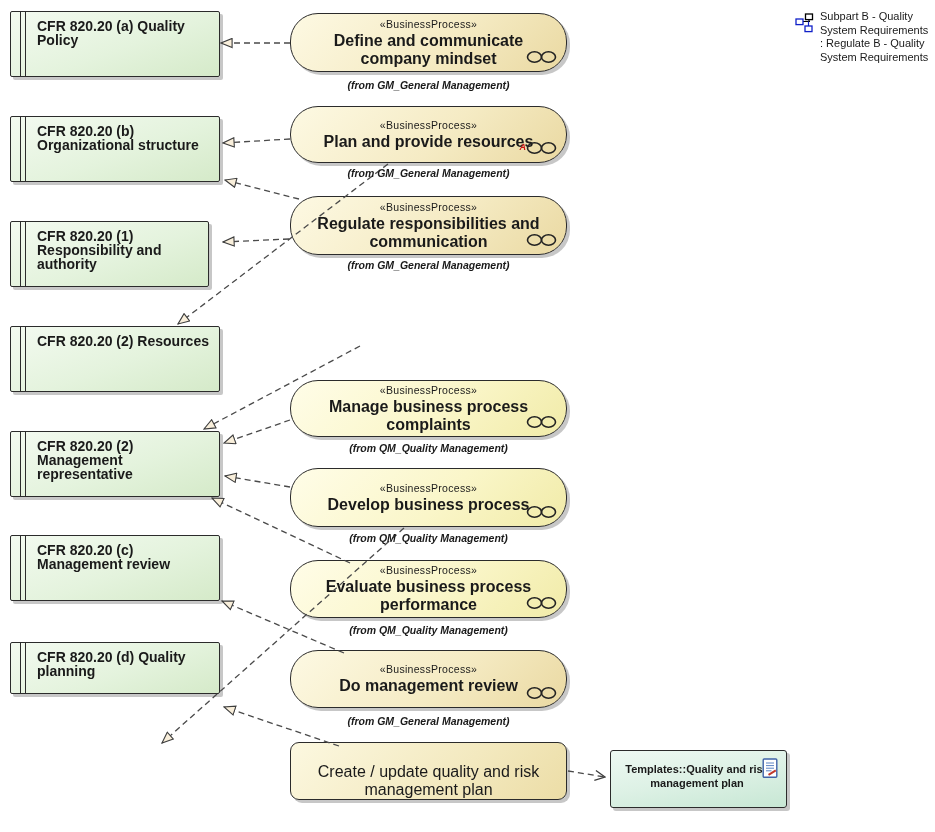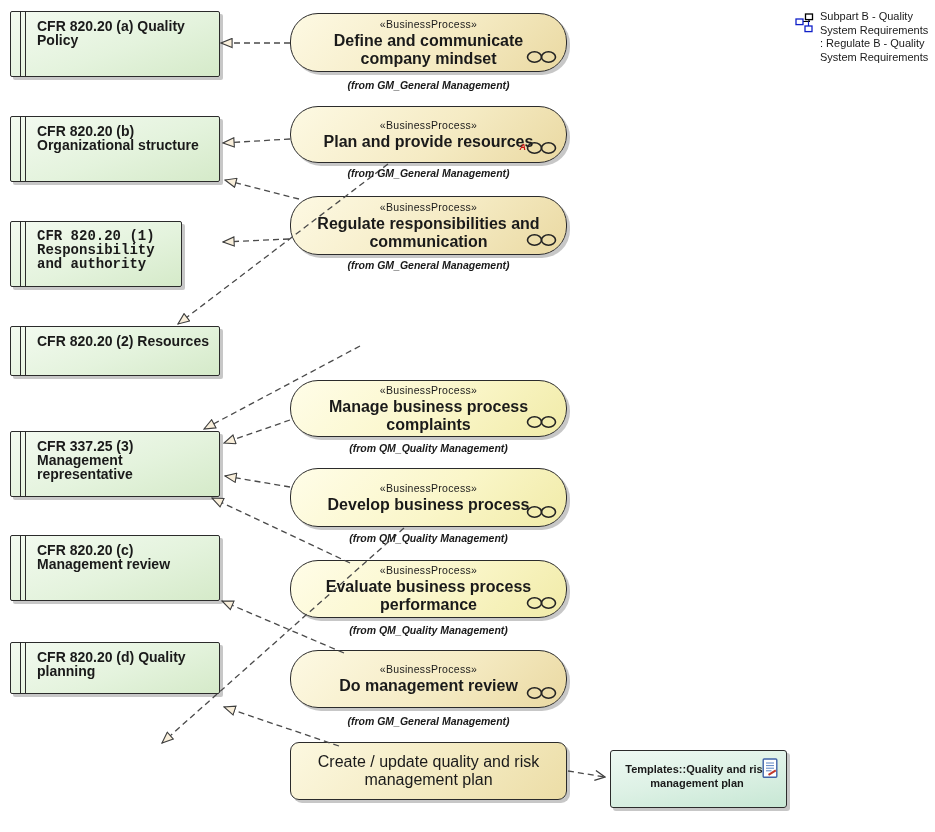--- a/index.html
+++ b/index.html
@@ -44,31 +44,31 @@
 <div id="canvas">
 
   <div class="node req z1" style="left:10px;top:11px;width:210px;height:66px;">
     <div class="dbl"></div>
     <span>CFR 820.20 (a) Quality Policy</span>
   </div>
   <div class="node req z1" style="left:10px;top:116px;width:210px;height:66px;">
     <div class="dbl"></div>
     <span>CFR 820.20 (b) Organizational structure</span>
   </div>
-  <div class="node req z1" style="left:10px;top:221px;width:172px;height:66px;font-family:Liberation Mono, monospace;">
+  <div class="node req z1" style="left:10px;top:221px;width:199px;height:66px;">
     <div class="dbl"></div>
     <span>CFR 820.20 (1) Responsibility and authority</span>
   </div>
-  <div class="node req z1" style="left:10px;top:326px;width:210px;height:50px;">
+  <div class="node req z1" style="left:10px;top:326px;width:210px;height:66px;">
     <div class="dbl"></div>
     <span>CFR 820.20 (2) Resources</span>
   </div>
   <div class="node req z1" style="left:10px;top:431px;width:210px;height:66px;">
     <div class="dbl"></div>
-    <span>CFR 337.25 (3) Management representative</span>
+    <span>CFR 820.20 (2) Management representative</span>
   </div>
   <div class="node req z1" style="left:10px;top:535px;width:210px;height:66px;">
     <div class="dbl"></div>
     <span>CFR 820.20 (c) Management review</span>
   </div>
   <div class="node req z1" style="left:10px;top:642px;width:210px;height:52px;">
     <div class="dbl"></div>
     <span>CFR 820.20 (d) Quality planning</span>
   </div>
 
@@ -122,21 +122,21 @@
       </svg>
   </div>
   <div class="node proc gm z1" style="left:290px;top:650px;width:277px;height:58px;">
     <div class="stereo">«BusinessProcess»</div>
     <div class="ptitle">Do management review</div>
     <svg class="linkicon" width="31" height="14" viewBox="0 0 31 14">
         <ellipse cx="8.5" cy="7" rx="7" ry="5.2" fill="none" stroke="#222" stroke-width="1.6"></ellipse>
         <ellipse cx="22.5" cy="7" rx="7" ry="5.2" fill="none" stroke="#222" stroke-width="1.6"></ellipse>
       </svg>
   </div>
-  <div class="node proc plain z1" style="left:290px;top:742px;width:277px;height:58px;">
+  <div class="node proc plain z1" style="left:290px;top:742px;width:277px;height:58px;justify-content:flex-end;">
     <div class="ptitle normal">Create / update quality and risk management plan</div>
   </div>
 
   <div class="fromlbl" style="left:290px;top:79px;">(from GM_General Management)</div>
   <div class="fromlbl" style="left:290px;top:167px;">(from GM_General Management)</div>
   <div class="fromlbl" style="left:290px;top:259px;">(from GM_General Management)</div>
   <div class="fromlbl" style="left:290px;top:442px;">(from QM_Quality Management)</div>
   <div class="fromlbl" style="left:290px;top:532px;">(from QM_Quality Management)</div>
   <div class="fromlbl" style="left:290px;top:624px;">(from QM_Quality Management)</div>
   <div class="fromlbl" style="left:290px;top:715px;">(from GM_General Management)</div>

